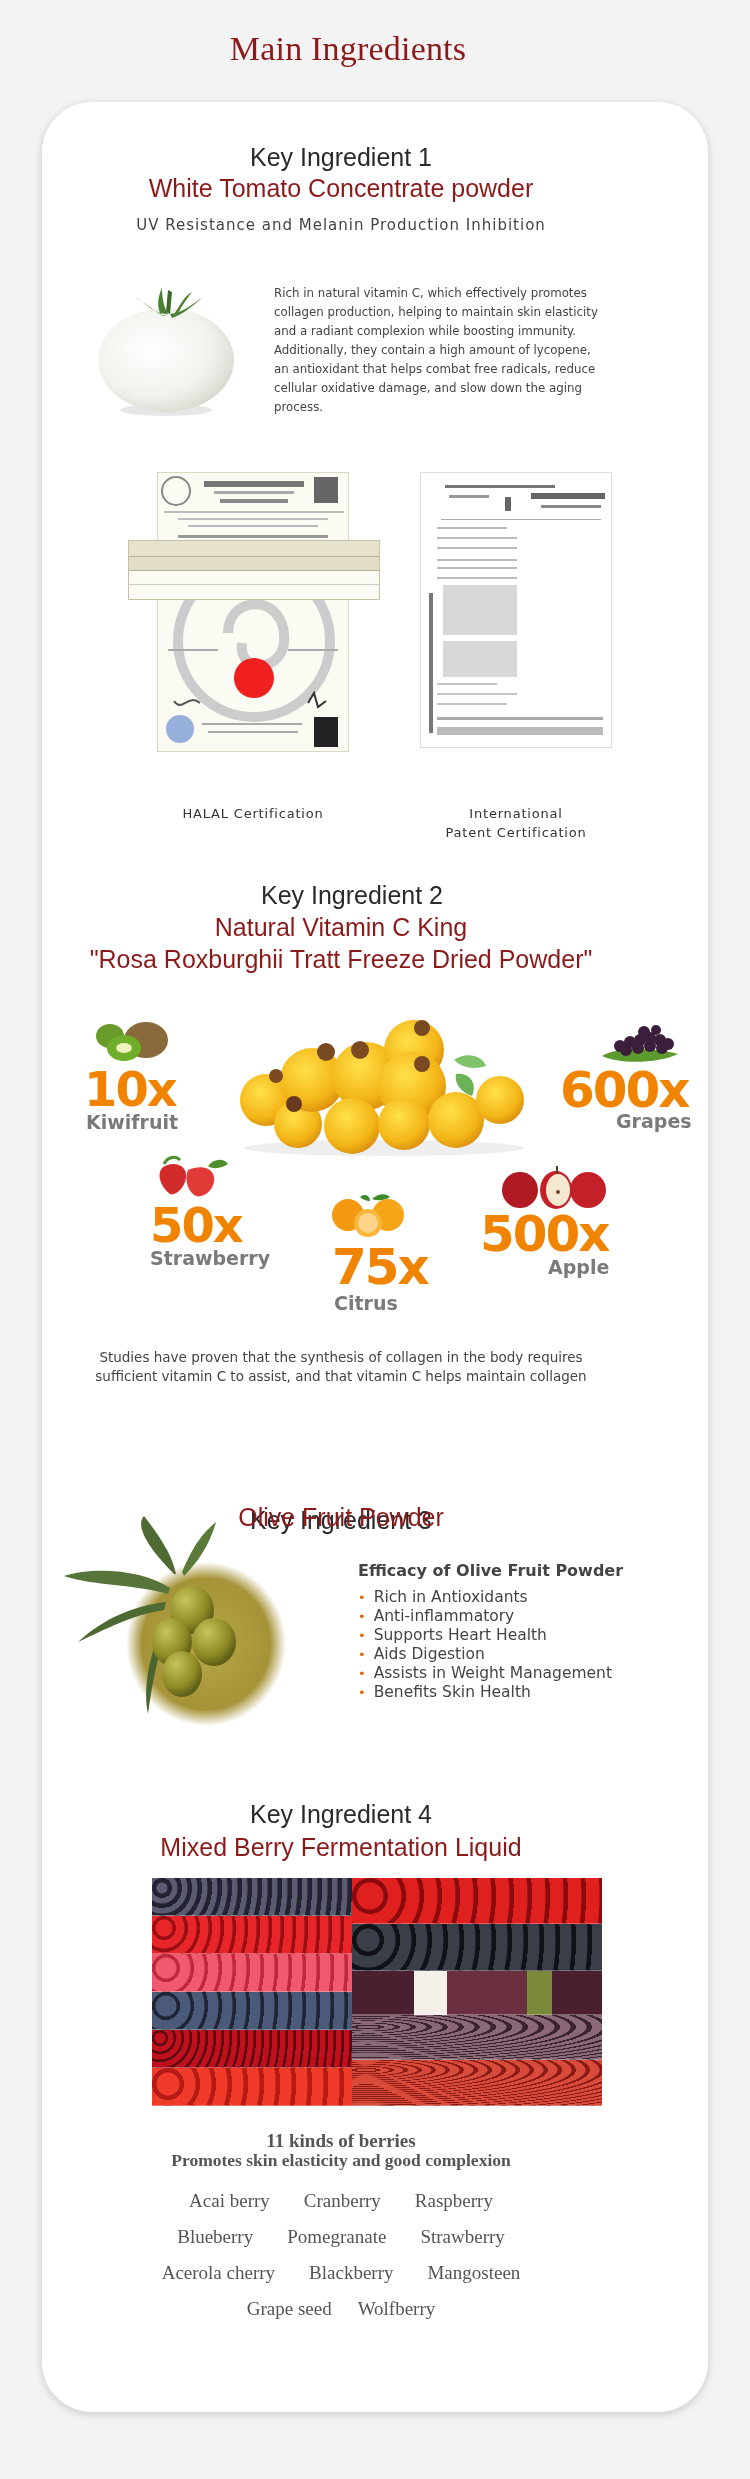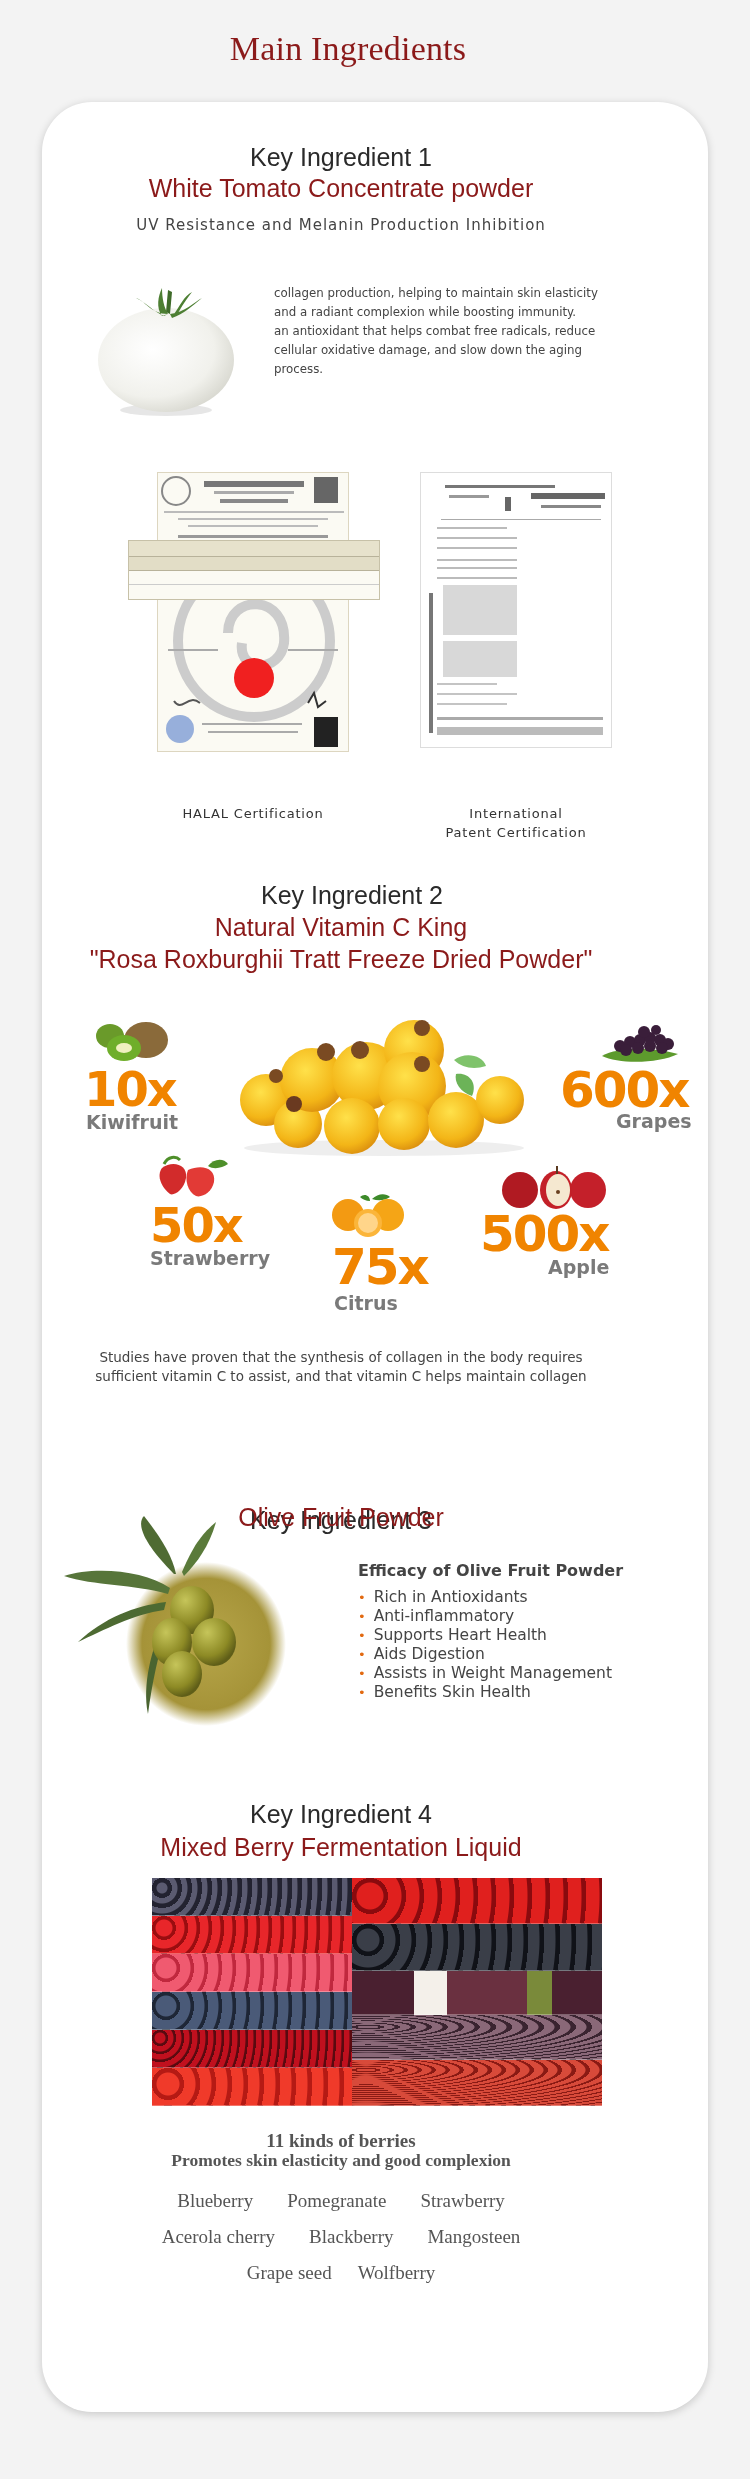--- a/index.html
+++ b/index.html
@@ -46,22 +46,24 @@
           <stop offset="1" stop-color="#d8d8d0"></stop>
         </radialGradient>
       </defs>
     <ellipse cx="70" cy="88" rx="68" ry="52" fill="url(#tg)"></ellipse>
     <path d="M70 40 L72 18 L76 20 L74 42 Z" fill="#3f6b2a"></path>
     <path d="M72 42 C55 42 48 28 40 26 C52 32 58 40 68 44 Z M74 42 C90 40 98 30 106 26 C96 34 88 42 76 46 Z M66 44 C60 36 62 24 66 16 C66 26 68 36 72 42 Z M78 42 C84 34 88 24 96 20 C88 30 84 38 80 44 Z" fill="#4d7f33"></path>
   </svg>
 </div>
 
 <div class="abs para" style="left:274px; top:284px; width:400px;">
+  <div>Rich in natural vitamin C, which effectively promotes</div>
   <div>collagen production, helping to maintain skin elasticity</div>
   <div>and a radiant complexion while boosting immunity.</div>
+  <div>Additionally, they contain a high amount of lycopene,</div>
   <div>an antioxidant that helps combat free radicals, reduce</div>
   <div>cellular oxidative damage, and slow down the aging</div>
   <div>process.</div>
 </div>
 
 <div class="abs" style="left:157px; top:472px; width:192px; height:280px; background:#fbfaf3; border:1px solid #ddd6c0;">
   <svg width="192" height="280" viewBox="0 0 192 280">
     <circle cx="18" cy="18" r="14" fill="none" stroke="#888" stroke-width="2"></circle>
     <rect x="46" y="8" width="100" height="6" fill="#777"></rect>
     <rect x="56" y="18" width="80" height="3" fill="#aaa"></rect>
@@ -293,20 +295,25 @@
     <div class="strip" style="flex:1.1; background:repeating-radial-gradient(ellipse at 16px 12px, #8a6878 0 10px, #3a2430 11px 16px);"></div>
     <div class="strip" style="flex:1.15; background:repeating-radial-gradient(ellipse at 14px 10px, #d84a3a 0 9px, #8a1a14 10px 14px);"></div>
   </div>
 </div>
 
 <div class="abs center serif" style="top:2130px; font-weight:bold; font-size:19px;">11 kinds of berries</div>
 <div class="abs center serif" style="top:2150px; font-weight:bold; font-size:17.5px;">Promotes skin elasticity and good complexion</div>
 
 <div class="abs center serif" style="top:2190px;">
   <div class="berry-row" style="height:36px;">
+    <span>Acai berry</span>
+    <span>Cranberry</span>
+    <span>Raspberry</span>
+  </div>
+  <div class="berry-row" style="height:36px;">
     <span>Blueberry</span>
     <span>Pomegranate</span>
     <span>Strawberry</span>
   </div>
   <div class="berry-row" style="height:36px;">
     <span>Acerola cherry</span>
     <span>Blackberry</span>
     <span>Mangosteen</span>
   </div>
   <div class="berry-row" style="height:36px; gap:26px;">

